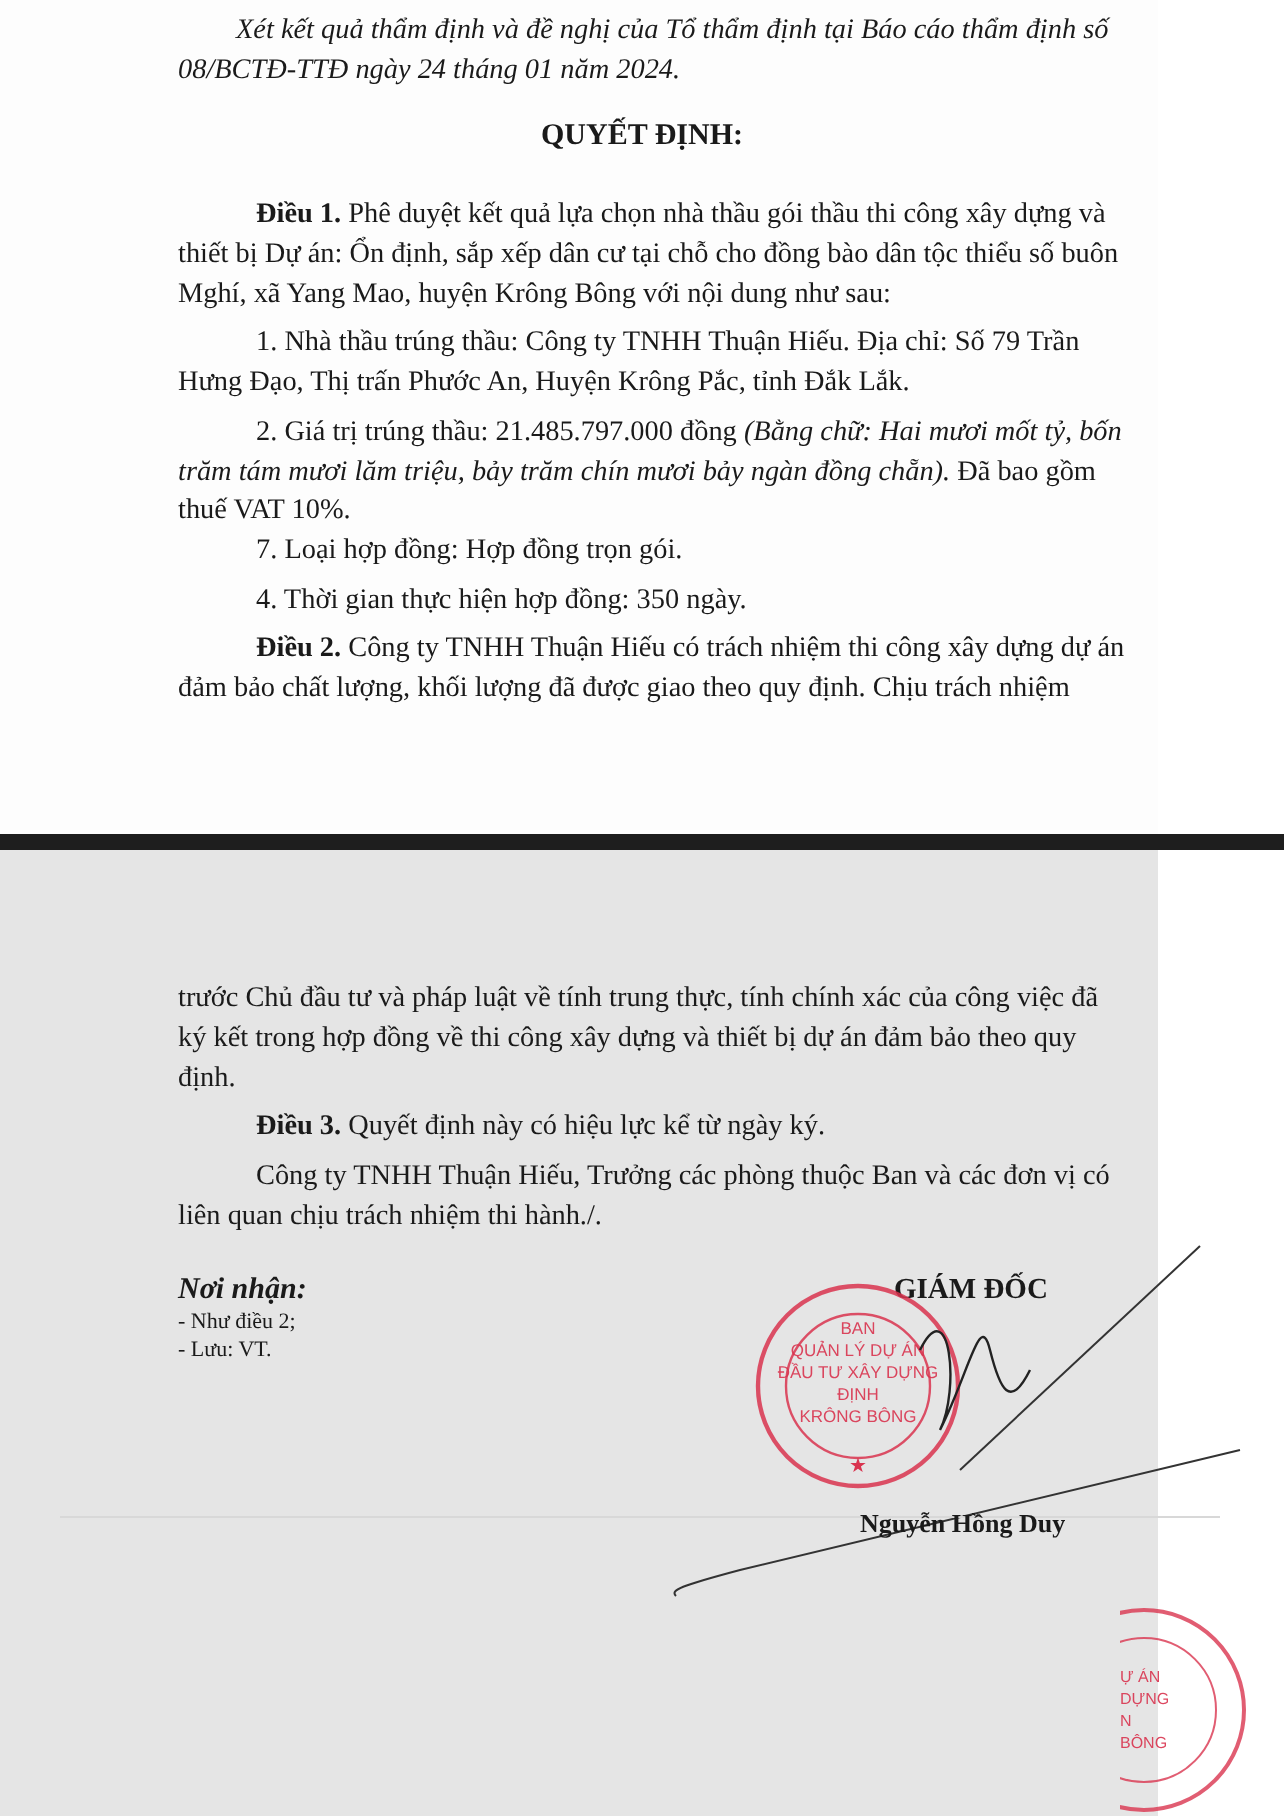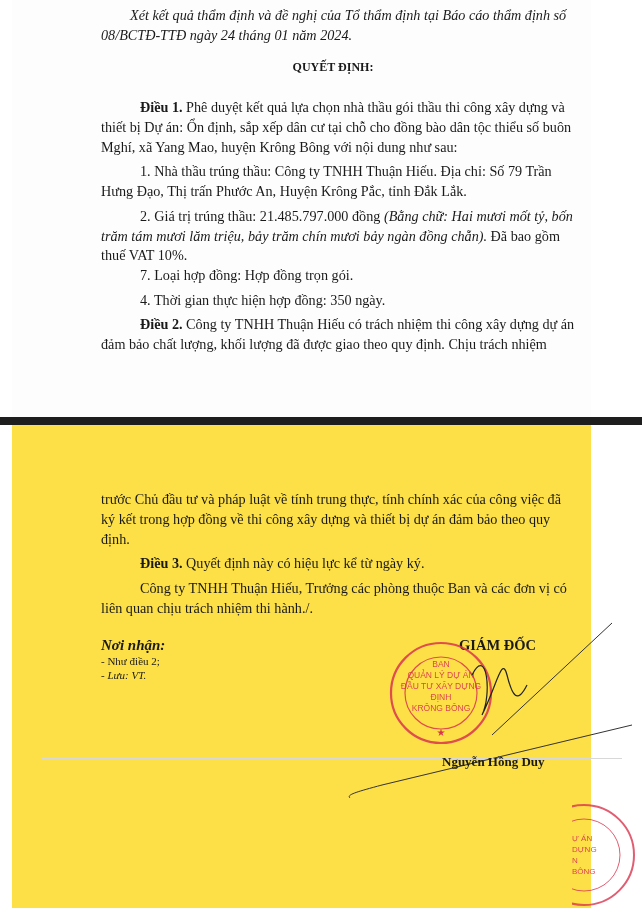--- a/index.html
+++ b/index.html
@@ -2,28 +2,28 @@
 <html><head>
 <meta charset="utf-8">
 <style>
   html, body { margin: 0; padding: 0; }
   body {
     width: 642px; height: 908px; position: relative; overflow: hidden;
     background: #ffffff;
     font-family: "Liberation Serif", "DejaVu Serif", serif;
     color: #1a1a1a;
   }
-  .page { position: absolute; left: 12px; width: 579px; background: #fdfdfd; }
+  .page { position: absolute; left: 0; width: 579px; background: #fdfdfd; }
   .page1 { top: 0; height: 417px; }
   .separator { position: absolute; left: 0; top: 417px; width: 642px; height: 8px; background: #1e1e1e; }
-  .page2 { top: 425px; height: 483px; background: #fde047; }
+  .page2 { top: 425px; height: 483px; background: #e5e5e5; }
   .line { position: absolute; font-size: 14.2px; white-space: nowrap; line-height: 16px; }
   .it { font-style: italic; }
   .b { font-weight: bold; }
-  .heading { position: absolute; top: 60px; left: 0; width: 642px; text-align: center; font-weight: bold; font-size: 12px; }
+  .heading { position: absolute; top: 60px; left: 0; width: 642px; text-align: center; font-weight: bold; font-size: 15px; }
   .small { font-size: 11px; line-height: 14px; position: absolute; }
   .stamp { position: absolute; }
 </style>
 </head>
 <body>
 
 <div class="page page1">
   <div class="line it" style="left:118px; top:7px;">Xét kết quả thẩm định và đề nghị của Tổ thẩm định tại Báo cáo thẩm định số</div>
   <div class="line it" style="left:89px; top:27px;">08/BCTĐ-TTĐ ngày 24 tháng 01 năm 2024.</div>
 
@@ -67,21 +67,21 @@
   <div class="line" style="left:128px; top:130px;">
     <span class="b">Điều 3.</span>
     <span>Quyết định này có hiệu lực kể từ ngày ký.</span>
   </div>
 
   <div class="line" style="left:128px; top:155px;">Công ty TNHH Thuận Hiếu, Trưởng các phòng thuộc Ban và các đơn vị có</div>
   <div class="line" style="left:89px; top:175px;">liên quan chịu trách nhiệm thi hành./.</div>
 
   <div class="small b it" style="left:89px; top:213px; font-size:15px;">Nơi nhận:</div>
   <div class="small" style="left:89px; top:229px;">- Như điều 2;</div>
-  <div class="small" style="left:89px; top:243px;font-style:italic;">- Lưu: VT.</div>
+  <div class="small" style="left:89px; top:243px;">- Lưu: VT.</div>
 
   <div class="line b" style="left:447px; top:212px; font-size:14.5px;">GIÁM ĐỐC</div>
 
   <div class="stamp" style="left:376px; top:214px; width:106px; height:108px;">
     <svg width="106" height="108" viewBox="0 0 106 108">
       <circle cx="53" cy="54" r="50" fill="none" stroke="#d9344f" stroke-width="2.2" opacity="0.85"></circle>
       <circle cx="53" cy="54" r="36" fill="none" stroke="#d9344f" stroke-width="1.2" opacity="0.85"></circle>
       <text x="53" y="97" text-anchor="middle" font-size="10" fill="#d9344f">★</text>
     </svg>
     <div style="position:absolute; left:0; top:20px; width:106px; text-align:center; color:#d9344f; font-family:'Liberation Sans',sans-serif; font-size:8.5px; line-height:11px; opacity:0.9;">

